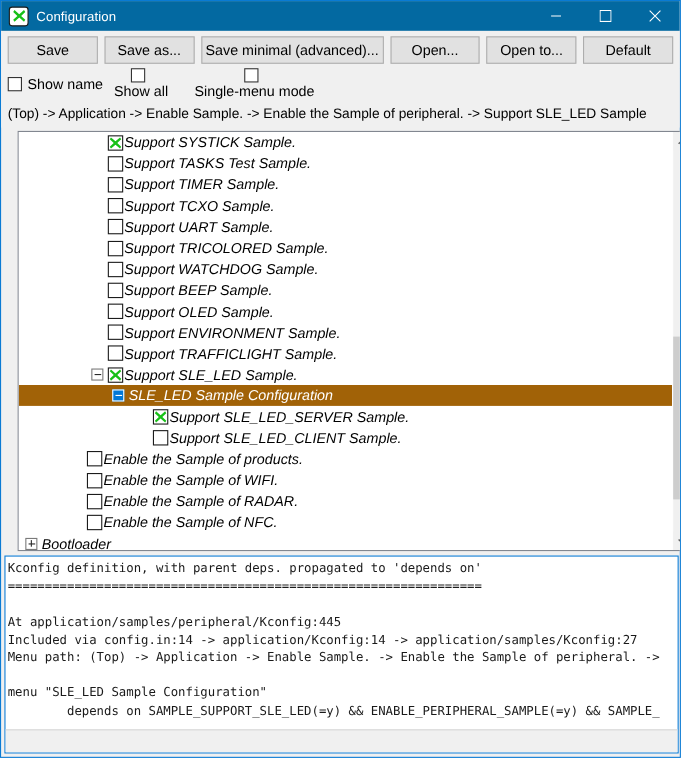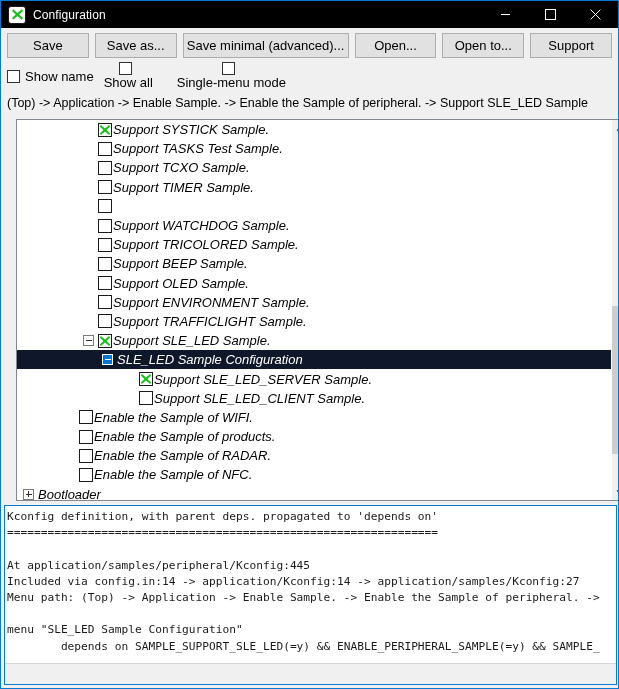--- a/index.html
+++ b/index.html
@@ -22,21 +22,21 @@
     height: 689px;
     box-sizing: border-box;
     border: 1px solid #0a7bd4;
     background: #f0f0f0;
     overflow: hidden;
   }
 
   
   .titlebar {
     height: 27px;
-    background: #000000;
+    background: #0369a1;
     display: flex;
     align-items: center;
     position: relative;
     user-select: none;
   }
   .title-icon {
     width: 18px;
     height: 18px;
     margin-left: 7px;
     margin-right: 7px;
@@ -170,21 +170,21 @@
     height: 19.2px;
     display: flex;
     align-items: center;
     font-size: 13px;
     color: #000000;
     white-space: nowrap;
     box-sizing: border-box;
     cursor: default;
   }
   .row.selected {
-    background: #0f172a;
+    background: #a16207;
     color: #ffffff;
   }
   .exp {
     width: 11px;
     height: 11px;
     border: 1px solid #7a7a7a;
     background: #ffffff;
     box-sizing: border-box;
     position: relative;
     flex: none;
@@ -321,21 +321,21 @@
       </div>
     </div>
   </div>
 
   <div class="toolbar">
     <div class="tb-btn tb-save">Save</div>
     <div class="tb-btn tb-saveas">Save as...</div>
     <div class="tb-btn tb-saveminimal">Save minimal (advanced)...</div>
     <div class="tb-btn tb-open">Open...</div>
     <div class="tb-btn tb-jump">Open to...</div>
-    <div class="tb-btn tb-default">Support</div>
+    <div class="tb-btn tb-default">Default</div>
   </div>
 
   <div class="optrow">
     <label class="opt">
       <span class="cbox"></span>
       <span>Show name</span>
     </label>
     <label class="opt">
       <span class="cbox"></span>
       <span>Show all</span>
@@ -360,40 +360,41 @@
           <span class="rowlabel">Support SYSTICK Sample.</span>
         </div>
         <div class="row">
           <span class="spacer" style="width: 81px;"></span>
           <span class="tcbox"></span>
           <span class="rowlabel">Support TASKS Test Sample.</span>
         </div>
         <div class="row">
           <span class="spacer" style="width: 81px;"></span>
           <span class="tcbox"></span>
+          <span class="rowlabel">Support TIMER Sample.</span>
+        </div>
+        <div class="row">
+          <span class="spacer" style="width: 81px;"></span>
+          <span class="tcbox"></span>
           <span class="rowlabel">Support TCXO Sample.</span>
         </div>
         <div class="row">
           <span class="spacer" style="width: 81px;"></span>
           <span class="tcbox"></span>
-          <span class="rowlabel">Support TIMER Sample.</span>
-        </div>
-        <div class="row">
-          <span class="spacer" style="width: 81px;"></span>
-          <span class="tcbox"></span>
+          <span class="rowlabel">Support UART Sample.</span>
+        </div>
+        <div class="row">
+          <span class="spacer" style="width: 81px;"></span>
+          <span class="tcbox"></span>
+          <span class="rowlabel">Support TRICOLORED Sample.</span>
         </div>
         <div class="row">
           <span class="spacer" style="width: 81px;"></span>
           <span class="tcbox"></span>
           <span class="rowlabel">Support WATCHDOG Sample.</span>
-        </div>
-        <div class="row">
-          <span class="spacer" style="width: 81px;"></span>
-          <span class="tcbox"></span>
-          <span class="rowlabel">Support TRICOLORED Sample.</span>
         </div>
         <div class="row">
           <span class="spacer" style="width: 81px;"></span>
           <span class="tcbox"></span>
           <span class="rowlabel">Support BEEP Sample.</span>
         </div>
         <div class="row">
           <span class="spacer" style="width: 81px;"></span>
           <span class="tcbox"></span>
           <span class="rowlabel">Support OLED Sample.</span>
@@ -433,26 +434,26 @@
           <span class="rowlabel">Support SLE_LED_SERVER Sample.</span>
         </div>
         <div class="row">
           <span class="spacer" style="width: 122px;"></span>
           <span class="tcbox"></span>
           <span class="rowlabel">Support SLE_LED_CLIENT Sample.</span>
         </div>
         <div class="row">
           <span class="spacer" style="width: 62px;"></span>
           <span class="tcbox"></span>
+          <span class="rowlabel">Enable the Sample of products.</span>
+        </div>
+        <div class="row">
+          <span class="spacer" style="width: 62px;"></span>
+          <span class="tcbox"></span>
           <span class="rowlabel">Enable the Sample of WIFI.</span>
-        </div>
-        <div class="row">
-          <span class="spacer" style="width: 62px;"></span>
-          <span class="tcbox"></span>
-          <span class="rowlabel">Enable the Sample of products.</span>
         </div>
         <div class="row">
           <span class="spacer" style="width: 62px;"></span>
           <span class="tcbox"></span>
           <span class="rowlabel">Enable the Sample of RADAR.</span>
         </div>
         <div class="row">
           <span class="spacer" style="width: 62px;"></span>
           <span class="tcbox"></span>
           <span class="rowlabel">Enable the Sample of NFC.</span>

